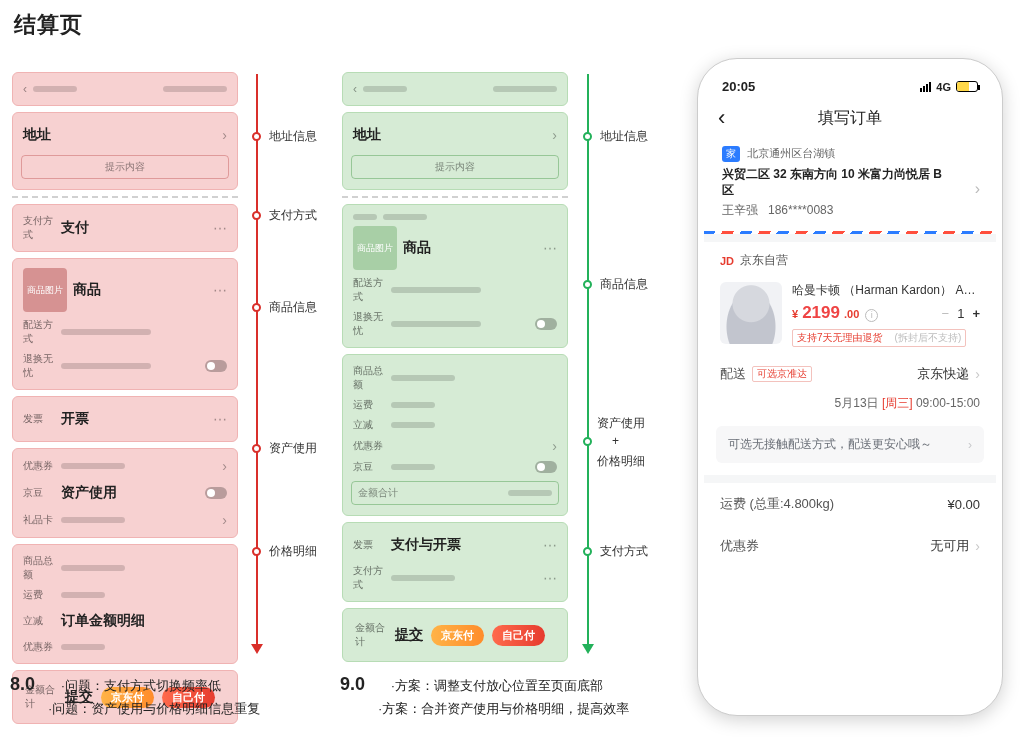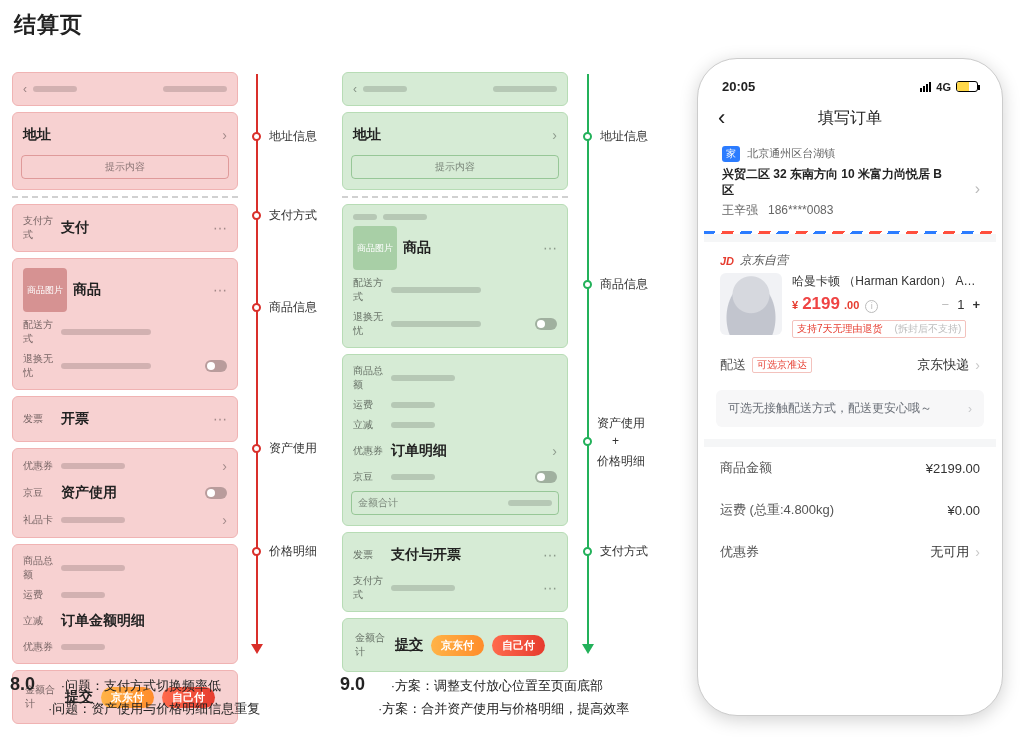--- a/index.html
+++ b/index.html
@@ -177,21 +177,21 @@
   .addr .street { font-size: 12px; font-weight: 700; margin: 4px 30px 4px 0; line-height: 1.35; }
   .addr .person { font-size: 12px; color: #666; }
   .addr .chev { position: absolute; right: 16px; top: 42px; color: #bbb; font-size: 16px; }
   .stripe {
     height: 3px;
     background: repeating-linear-gradient(120deg,#2b7cff 0 10px,#fff 10px 16px,#ff4f3d 16px 26px,#fff 26px 32px);
   }
   .gap { height: 8px; background: #f5f6f7; }
 
   .prod { padding: 10px 16px 0; }
-  .shop-line { display:flex; align-items:center; gap:6px; font-size:12px; color:#555; margin-bottom:4px;font-style:italic;}
+  .shop-line { display:flex; align-items:center; gap:6px; font-size:12px; color:#555; margin-bottom:13px;}
   .jd-badge { font-weight:800; color:#e63b2e; font-size:11px; }
   .prod-row { display:flex; gap:10px; }
   .prod-img {
     width: 62px; height: 62px; border-radius: 6px;
     background:
       radial-gradient(circle at 50% 35%, #d6d8de 0 18px, transparent 19px),
       radial-gradient(ellipse at 50% 72%, #c2c5ce 0 24px, transparent 25px),
       #f1f2f5;
     flex-shrink: 0;
   }
@@ -410,21 +410,20 @@
     <div class="row">
         <span class="tiny-label">运费</span>
         <span class="blob md"></span>
       </div>
     <div class="row">
         <span class="tiny-label">立减</span>
         <span class="blob md"></span>
       </div>
     <div class="row">
         <span class="tiny-label">优惠券</span>
-      <span class="section-title" style="flex:1">订单明细</span>
       <span class="chev-r">›</span>
       </div>
     <div class="row">
         <span class="tiny-label">京豆</span>
         <span class="blob md"></span>
         <span class="toggle" style="margin-left:auto"></span>
       </div>
     <div class="subbox" style="display:flex;justify-content:space-between;align-items:center;">
       <span>金额合计</span>
       <span class="blob md" style="display:inline-block"></span>
@@ -555,32 +554,33 @@
     <div class="kv" style="padding-top:18px">
       <span class="lbl">
         <span>配送</span>
         <span class="outline-tag">可选京准达</span>
       </span>
       <span class="val">
         <span>京东快递</span>
         <span class="chev">›</span>
       </span>
     </div>
+    <div class="delivery-sub">
+      <span>5月13日</span>
+      <span class="hl">[周三]</span>
+      <span>09:00-15:00</span>
+    </div>
 
     <div class="notice-bar">
       <span>可选无接触配送方式，配送更安心哦～</span>
       <span class="chev" style="color:#c8c9cc">›</span>
     </div>
 
     <div class="gap"></div>
 
-    <div class="kv">
-      <span class="lbl">商品金额</span>
-      <span class="val">¥2199.00</span>
-    </div>
     <div class="kv">
       <span class="lbl">运费 (总重:4.800kg)</span>
       <span class="val">¥0.00</span>
     </div>
     <div class="kv">
       <span class="lbl">优惠券</span>
       <span class="val">
         <span>无可用</span>
         <span class="chev">›</span>
       </span>

